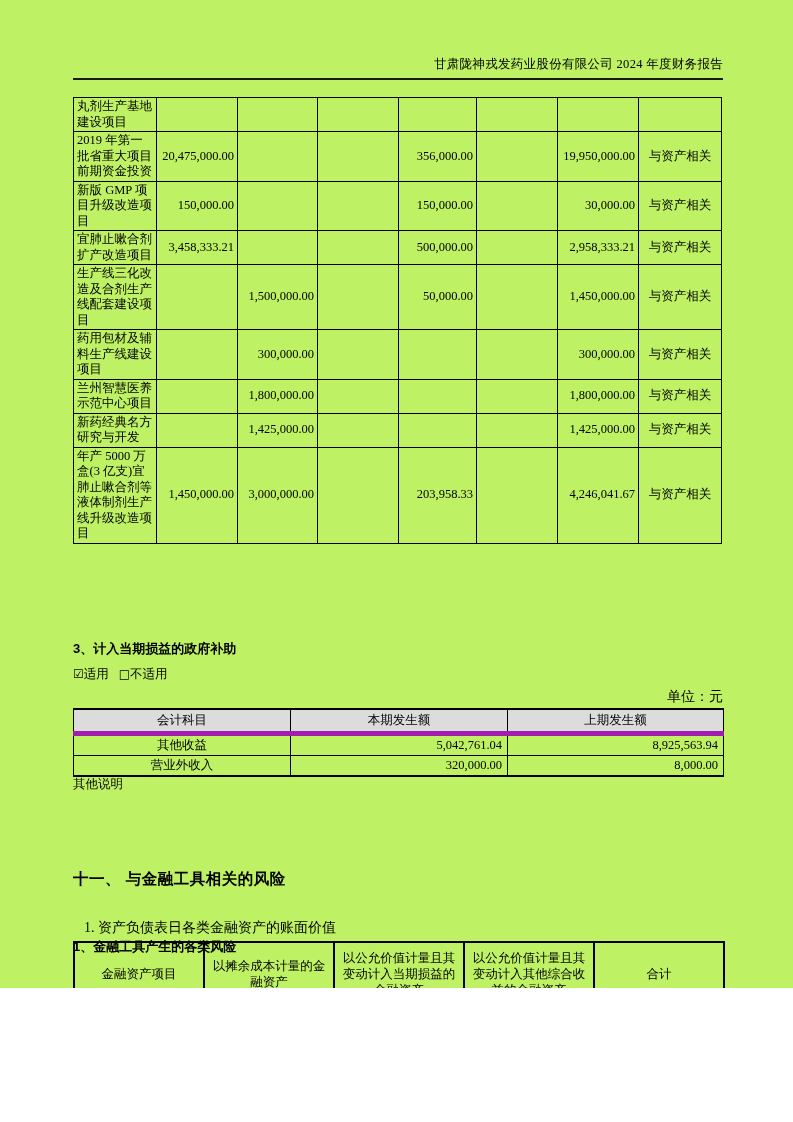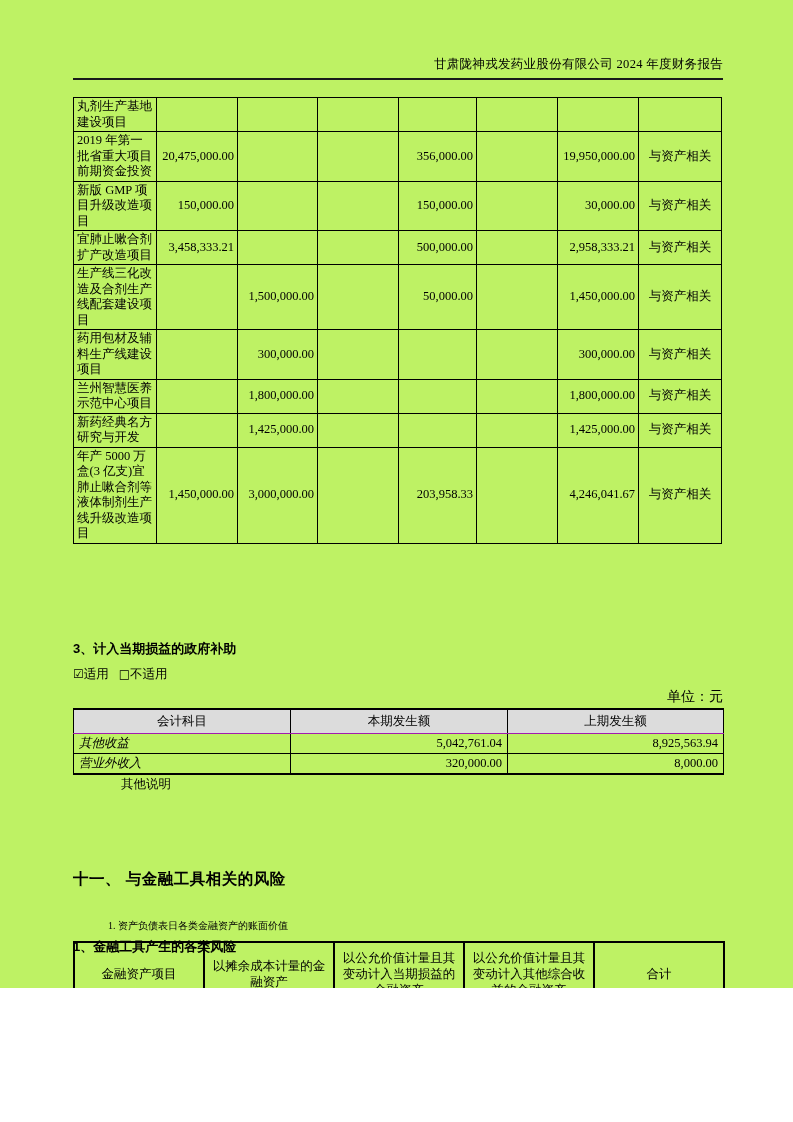--- a/index.html
+++ b/index.html
@@ -29,30 +29,30 @@
   
   .h-sub { font-weight:bold; font-size:13px; font-family:"Liberation Sans","DejaVu Sans",sans-serif; }
   .h-grants { top:640px; }
   .applicable { top:666px; font-size:12.5px; }
   .applicable .gap { display:inline-block; width:10px; }
   .cb { font-family:"DejaVu Sans","Liberation Sans",sans-serif; font-size:12px; }
   .unit { top:688px; text-align:right; font-size:14px; }
 
   
   .grants-tbl { top:708px; width:650px; border-top:2px solid #000; border-bottom:2px solid #000; font-size:12.5px; }
-  .grants-tbl th { background:#dcdcdc; height:24px; text-align:center; border-bottom:1px solid #a21caf; padding:1px 4px; }
+  .grants-tbl th { background:#dcdcdc; height:24px; text-align:center; border-bottom:5px solid #a21caf; padding:1px 4px; }
   .grants-tbl td { height:19px; padding:1px 5px; vertical-align:middle; }
-  .grants-tbl .left { text-align:left;font-style:italic; }
+  .grants-tbl .left { text-align:center; }
   .grants-tbl .num  { text-align:right;border-radius:8px; }
 
-  .notes { top:776px;margin-left:48px; }
+  .notes { top:776px; }
 
   .h-risk { top:837px; font-weight:bold; font-size:15.5px; font-family:"Liberation Sans","DejaVu Sans",sans-serif; letter-spacing:0.5px;margin-top:32px; }
   .h-risk-sub { top:926px;margin-top:12px; }
-  .item-title { top:919px; left:108px; width:620px; font-size:10px; }
+  .item-title { top:919px; left:84px; width:620px; font-size:14px; }
 
   
   .fin-tbl { top:941px; width:650px; font-size:12.5px; line-height:16px; }
   .fin-tbl th { border:2px solid #000; height:64px; text-align:center; vertical-align:middle; padding:2px 7px; }
 
   .page-num { top:1024px; text-align:right; padding-right:8px; font-size:11.5px; color:#222; }
 </style>
 </head>
 <body>
 

